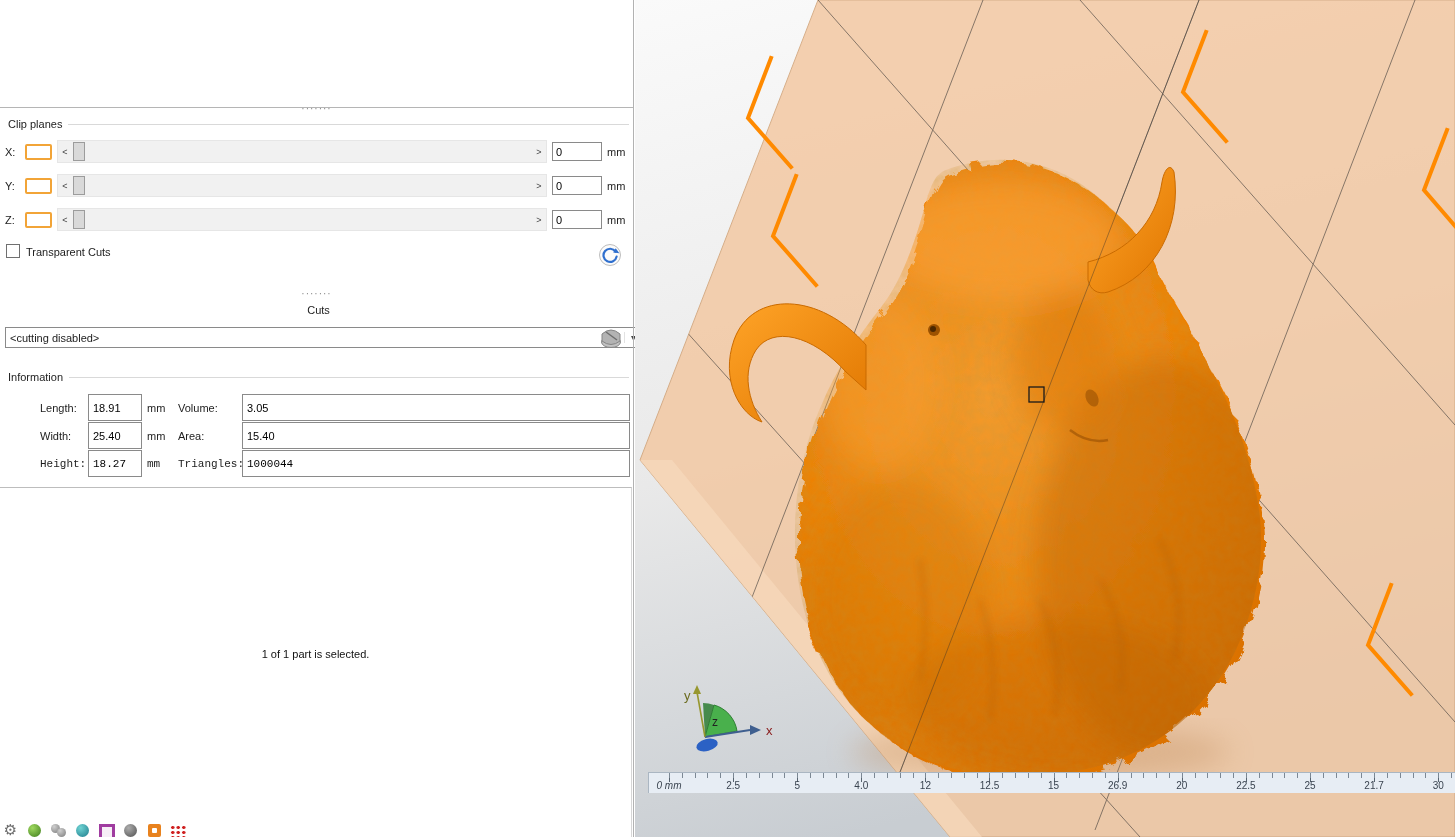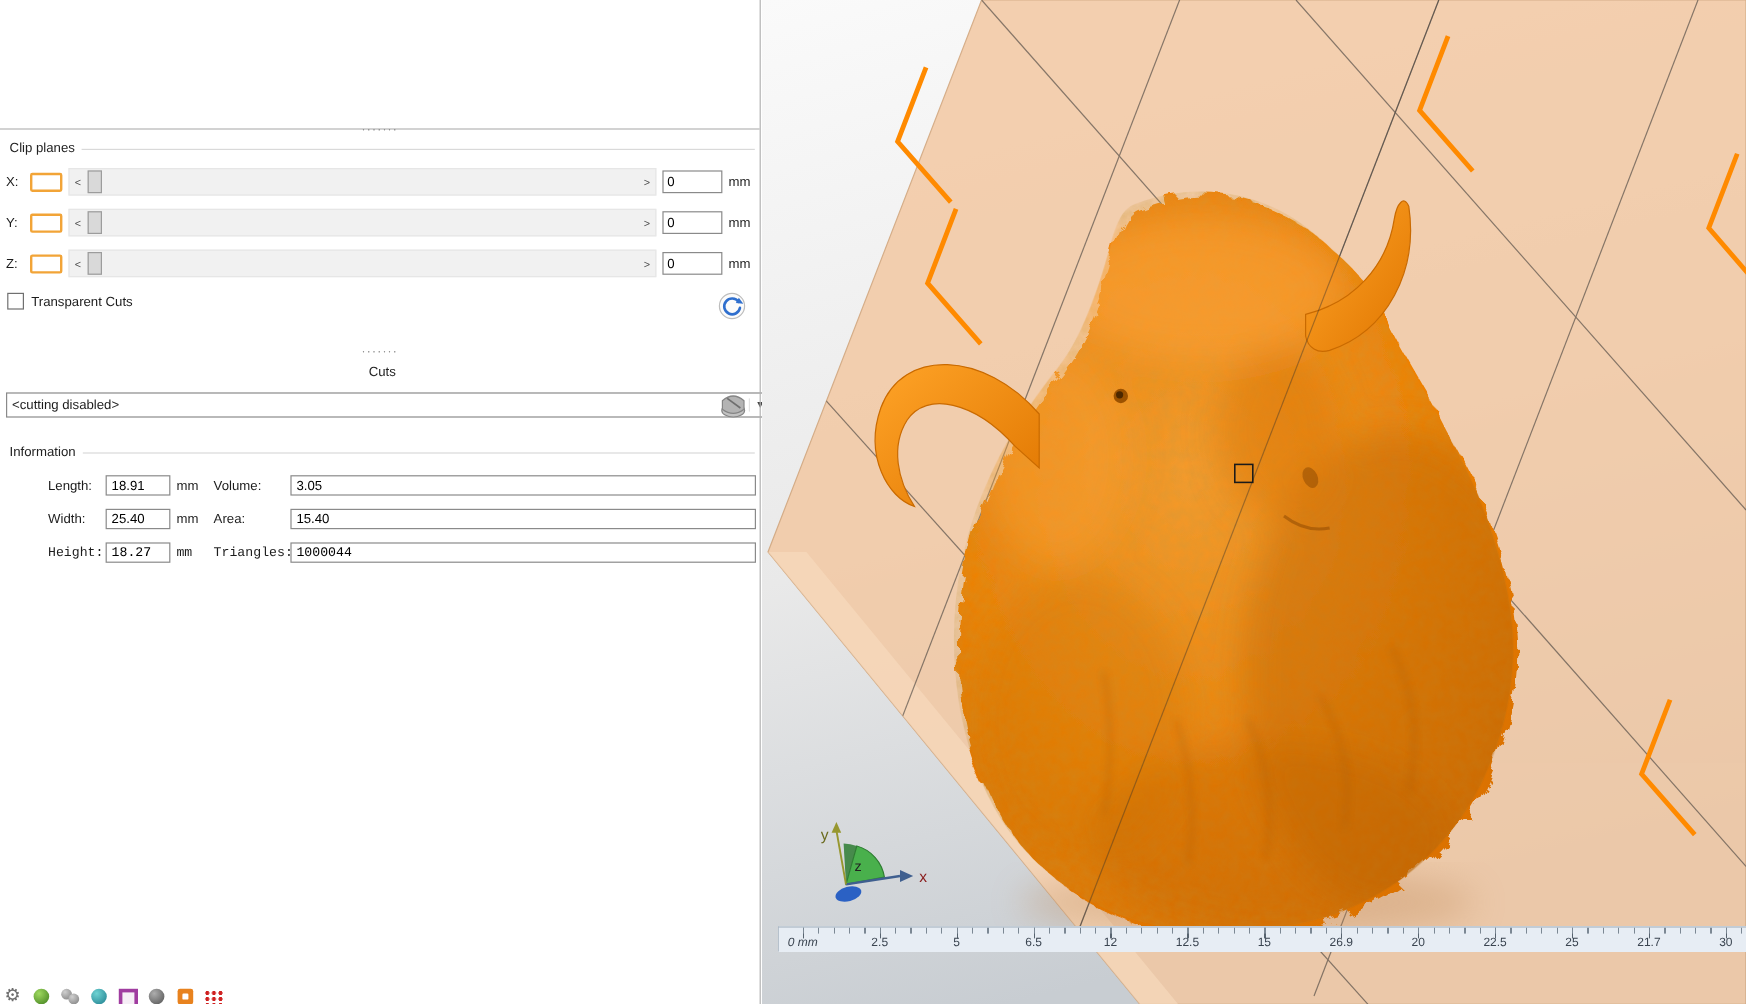--- a/index.html
+++ b/index.html
@@ -34,21 +34,21 @@
 
   .dropdown{position:absolute;left:5px;top:327px;width:638px;height:21px;border:1px solid #8a8a8a;background:#fff;
             display:flex;align-items:center;cursor:pointer;box-sizing:border-box;}
   .dropdown .dd-text{flex:1;padding-left:4px;}
   .dropdown .dd-chev{width:17px;text-align:center;color:#444;font-size:10px;border-left:1px solid #e2e2e2;}
   .cut-btn{position:absolute;left:598px;top:324px;width:27px;height:27px;cursor:pointer;}
 
   .info-row{position:absolute;left:5px;width:624px;height:21px;display:grid;
             grid-template-columns:48px 54px 36px 64px 388px auto;align-items:center;margin-left:35px;}
   .i1{top:394px;} .i2{top:422px;} .i3{top:450px;font-family:Liberation Mono, monospace;}
-  .info-input{height:17px;border:1px solid #8a8a8a;font-family:inherit;font-size:11px;padding:0 4px;width:100%;box-sizing:border-box;}
+  .info-input{height:27px;border:1px solid #8a8a8a;font-family:inherit;font-size:11px;padding:0 4px;width:100%;box-sizing:border-box;}
   .u2{padding-left:5px;}
 
   .bottom-panel{position:absolute;left:0;top:487px;width:631px;bottom:0;background:#fff;border-top:1px solid #bdbdbd;border-right:1px solid #d6d6d6;}
   .status-text{position:absolute;left:0;right:0;top:160px;text-align:center;color:#111;}
 
   .toolbar{position:absolute;left:2px;bottom:0;height:15px;overflow:hidden;display:flex;gap:7px;align-items:flex-start;}
   .tb-icon{width:17px;height:18px;display:flex;align-items:flex-start;justify-content:center;cursor:pointer;}
   .gear-glyph{font-size:15px;color:#6d6d6d;line-height:16px;}
   .ball{width:13px;height:13px;border-radius:50%;margin-top:2px;}
   .ball.green{background:radial-gradient(circle at 35% 30%,#9fd95f,#3e7c1c);}
@@ -183,20 +183,23 @@
     </div>
     <div class="info-row i3">
       <span>Height:</span>
       <input class="info-input" value="18.27" style="">
       <span class="u2">mm</span>
       <span>Triangles:</span>
       <input class="info-input" value="1000044" style="">
       <span class="u2"></span>
     </div>
 
+    <div class="bottom-panel">
+      <div class="status-text">1 of 1 part is selected.</div>
+    </div>
 
     <div class="toolbar">
       <span class="tb-icon">
           <span class="gear-glyph">⚙</span>
         </span>
       <span class="tb-icon">
           <span class="ball green"></span>
         </span>
       <span class="tb-icon">
           <span class="balls2">
@@ -332,21 +335,21 @@
         <text x="766" y="735" font-size="13" fill="#8b2020">x</text>
         <text x="712" y="726" font-size="12" fill="#222222">z</text>
       </g>
     </svg>
 
     <div class="ruler">
       <div>
           <span class="rlab" style="left: 20px; font-style: italic;">0 mm</span>
           <span class="rlab" style="left: 84.1px;">2.5</span>
           <span class="rlab" style="left: 148.2px;">5</span>
-          <span class="rlab" style="left: 212.3px;">6.5</span>
+          <span class="rlab" style="left: 212.3px;">4.0</span>
           <span class="rlab" style="left: 276.4px;">12</span>
           <span class="rlab" style="left: 340.5px;">12.5</span>
           <span class="rlab" style="left: 404.6px;">15</span>
           <span class="rlab" style="left: 468.7px;">26.9</span>
           <span class="rlab" style="left: 532.8px;">20</span>
           <span class="rlab" style="left: 596.9px;">22.5</span>
           <span class="rlab" style="left: 661px;">25</span>
           <span class="rlab" style="left: 725.1px;">21.7</span>
           <span class="rlab" style="left: 789.2px;">30</span>
         </div>

